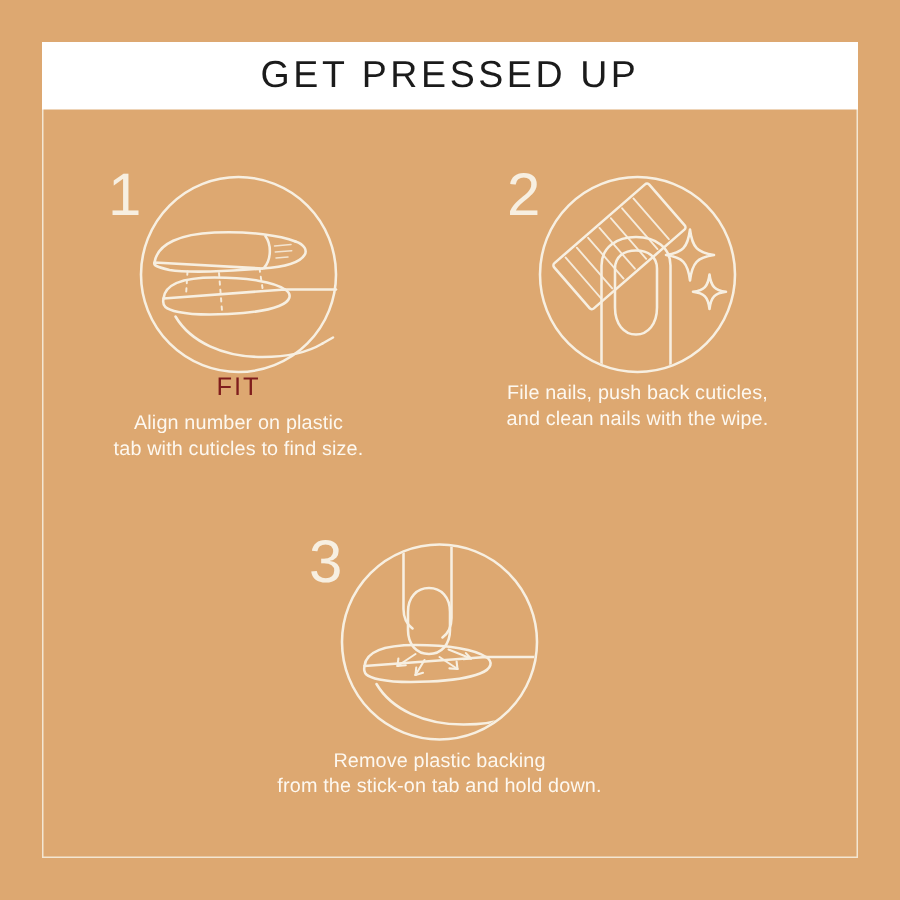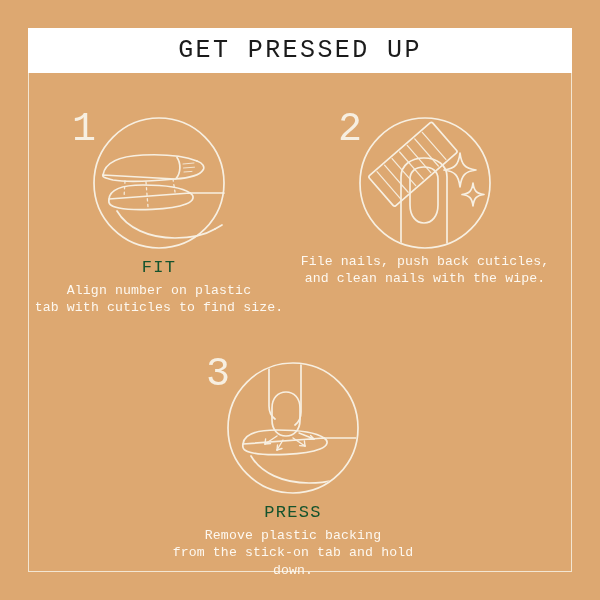--- a/index.html
+++ b/index.html
@@ -12,21 +12,20 @@
     background: #dda871;
     font-family: "Liberation Sans", sans-serif;
     overflow: hidden;
   }
   #canvas {
     position: relative;
     width: 600px;
     height: 480px;
     background: #dda871;
     box-sizing: border-box;
-    font-family: Liberation Mono, monospace;
   }
   
   .frame {
     position: absolute;
     left: 28px;
     top: 28px;
     width: 544px;
     height: 544px;
     border: 1px solid #f3e6d2;
     box-sizing: border-box;
@@ -77,22 +76,21 @@
   .step-prep  .step-num { left: 46px; }
   .step-press .step-num { left: 46px; }
 
   .art-svg {
     position: absolute;
     left: 50%;
     transform: translateX(-50%);
     top: 3px;
   }
   .step-label {
-    margin-top: 10px;
-    color: #14532d;
+    color: #7f1d1d;
     font-size: 17px;
     letter-spacing: 1.3px;
   }
   .step-body {
     margin-top: 5px;
     color: #fdf8f0;
     font-size: 13.2px;
     line-height: 1.32;
     letter-spacing: 0.1px;
   }
@@ -225,20 +223,19 @@
                 <path d="M80 86 L74.6 85.6"></path>
                 <path d="M80 86 L79.4 81"></path>
               <path d="M74 73 L89 79"></path>
                 <path d="M89 79 L84 79.4"></path>
                 <path d="M89 79 L85.6 75.4"></path>
             </g>
           </g>
         </g>
       </svg>
     </div>
-    <div class="step-label">PRESS</div>
     <div class="step-body">
       <span>Remove plastic backing</span>
       <span>from the stick-on tab and hold down.</span>
     </div>
   </div>
 
 </div>
 
 </body></html>

